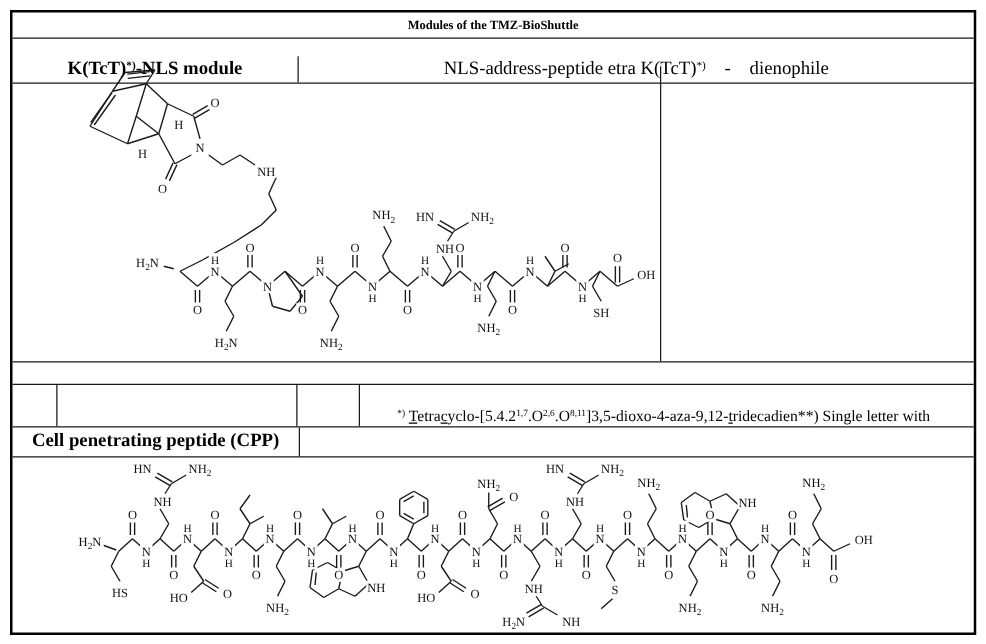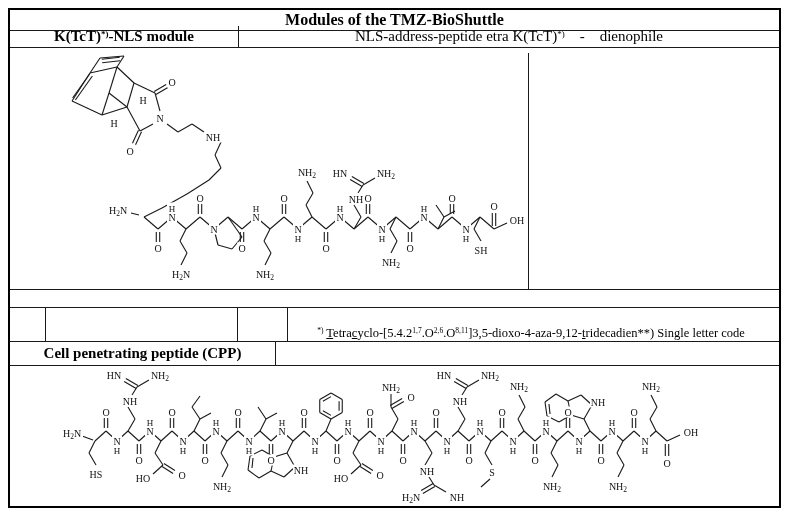--- a/index.html
+++ b/index.html
@@ -4,27 +4,27 @@
 <style>
 *{margin:0;padding:0;box-sizing:border-box}
 html,body{width:789px;height:515px;background:#fff;overflow:hidden}
 body{position:relative;font-family:"Liberation Serif",serif;color:#000}
 .tbl{position:absolute;left:8px;top:8px;width:773px;height:500px;border:2px solid #000;background:#fff}
 .row{position:absolute;left:0;width:769px;display:flex}
 .bb{border-bottom:1px solid #1a1a1a}
 .cell{height:100%;display:flex;align-items:center;justify-content:center;overflow:hidden}
 .br{border-right:1px solid #1a1a1a}
 .r-title{top:0;height:21px}
-.r-head{top:16px;height:22px}
+.r-head{top:35px;height:22px}
 .r-big{top:43px;height:237px}
 .r-gap{top:280px;height:18px}
 .r-foot{top:298px;height:34px}
 .r-cpp{top:332px;height:24px}
 .r-struct{top:356px;height:140px}
-.t-title{font-weight:bold;font-size:16px}
+.t-title{font-weight:bold;font-size:10px}
 .t-head{font-size:15px}
 .t-bold{font-weight:bold}
 .seq-nls{font-size:17px;letter-spacing:.5px}
 .seq-cpp{font-size:16px;letter-spacing:1.2px}
 .sup{font-size:.6em;position:relative;top:-.45em;letter-spacing:0}
 .inner{font-size:13.5px}
 .u{text-decoration:underline}
 .gl{margin-left:15px}
 .footcell{flex-direction:row;align-items:flex-end;justify-content:center;font-size:12.5px;line-height:1.3;padding-right:5px}
 svg text{font-family:"Liberation Serif",serif}
@@ -246,26 +246,26 @@
   <div class="row r-gap bb">
     <div class="cell" style="width:769px"></div>
   </div>
 
   <div class="row r-foot bb">
     <div class="cell br" style="width:36px"></div>
     <div class="cell br" style="width:192px"></div>
     <div class="cell br" style="width:50px"></div>
     <div class="cell footcell" style="width:491px">
       <span><span class="sup">*)</span><span> </span><span class="u">T</span><span>etra</span><span class="u">c</span><span>yclo-[5.4.2</span><span class="sup">1,7</span><span>.O</span><span class="sup">2,6</span><span>.O</span><span class="sup">8,11</span><span>]3,5-dioxo-4-aza-9,12-</span><span class="u">t</span><span>ridecadien</span></span>
-      <span>**) Single letter code</span>
+      <span>**) Single letter with</span>
     </div>
   </div>
 
   <div class="row r-cpp bb">
-    <div class="cell br t-head t-bold" style="width:266px">
+    <div class="cell br t-head t-bold" style="width:230px">
       <span>Cell penetrating peptide (CPP)</span>
     </div>
   </div>
 
   <div class="row r-struct">
     <div class="cell" style="width:769px">
       <svg width="769" height="140" viewBox="0 0 769 H">
           <g stroke="#1a1a1a" stroke-width="1.1" fill="none">
             <line x1="72" y1="70" x2="83" y2="74"></line>
             <line x1="85" y1="75" x2="96" y2="65"></line>

